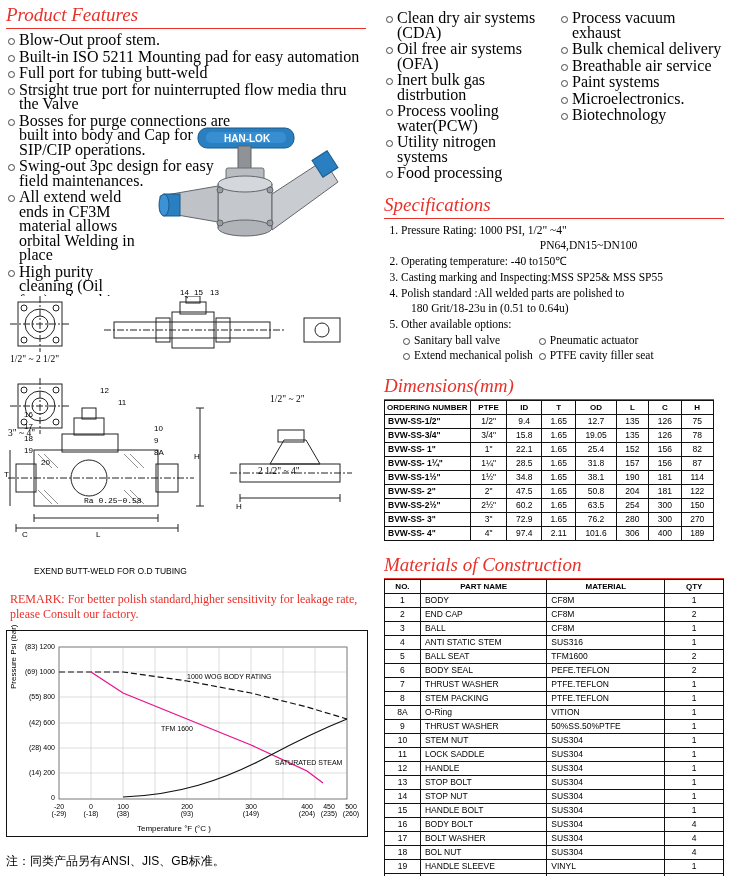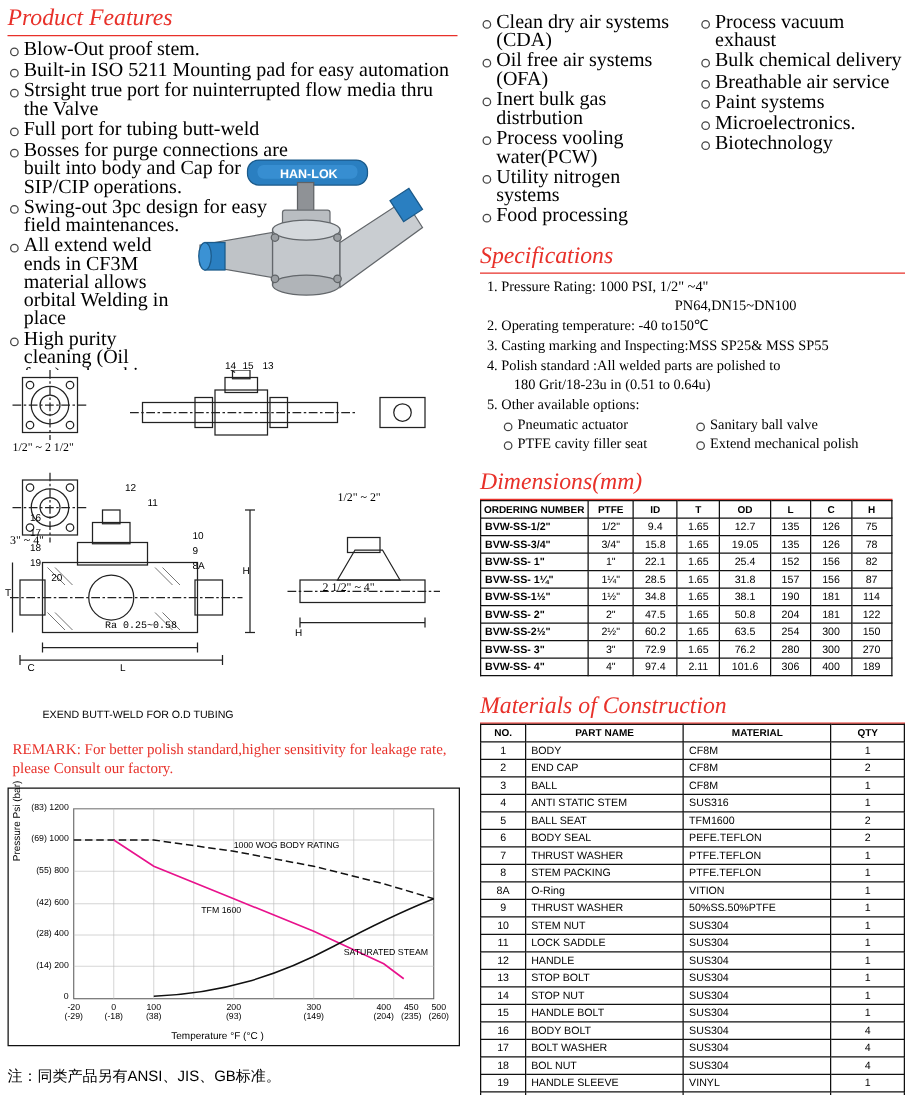--- a/index.html
+++ b/index.html
@@ -109,22 +109,22 @@
 
 <div class="page">
 
   <div class="col-left">
 
     <div class="sec-wrap" style="padding:4px 6px 0 6px;">
       <h2 class="sec">Product Features</h2>
       <ul class="bul">
         <li>Blow-Out proof stem.</li>
         <li>Built-in ISO 5211 Mounting pad for easy automation</li>
+        <li>Full port for tubing butt-weld</li>
         <li>Strsight true port for nuinterrupted flow media thru the  Valve</li>
-        <li>Full port for tubing butt-weld</li>
         <li style="width:215px;">Bosses for purge connections are built into body and Cap for SIP/CIP operations.</li>
         <li style="width:215px;">Swing-out 3pc design for easy field maintenances.</li>
         <li style="width:135px;">All extend weld ends in CF3M material allows orbital Welding  in place</li>
         <li style="width:110px;">High purity cleaning (Oil free)and packing</li>
       </ul>
     </div>
 
     <div class="valve-wrap">
       <svg width="250" height="180" viewBox="0 0 250 180">
 
@@ -368,27 +368,27 @@
         </li>
         <li>Operating temperature: -40 to150℃</li>
         <li>Casting marking and Inspecting:MSS SP25&amp; MSS SP55</li>
         <li>
           <span>Polish standard :All welded parts are polished to</span>
           <span class="indent2">180 Grit/18-23u in (0.51 to 0.64u)</span>
         </li>
         <li>
           <span>Other available options:</span>
           <div class="opts">
+            <ul class="bul">
+              <li>Sanitary ball valve</li>
+              <li>Extend mechanical polish</li>
+            </ul>
             <ul class="bul" style="width:150px;">
               <li>Pneumatic actuator</li>
               <li>PTFE cavity filler seat</li>
-            </ul>
-            <ul class="bul">
-              <li>Sanitary ball valve</li>
-              <li>Extend mechanical polish</li>
             </ul>
           </div>
         </li>
       </ol>
     </div>
 
     <div class="sec-wrap" style="padding:6px 16px 0 6px;">
       <h2 class="sec">Dimensions(mm)</h2>
       <table class="dim">
         <thead>

